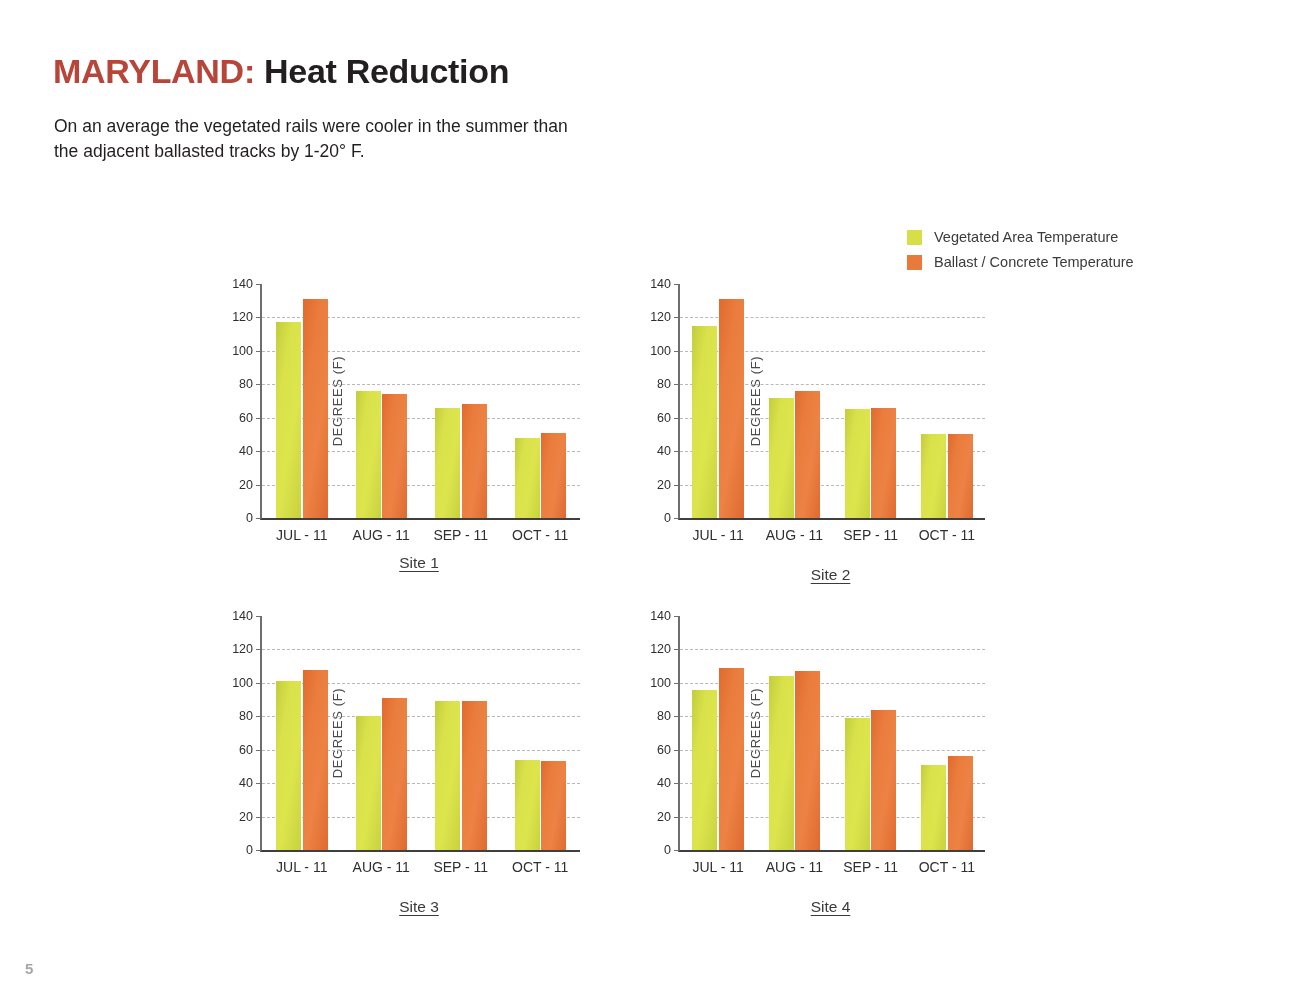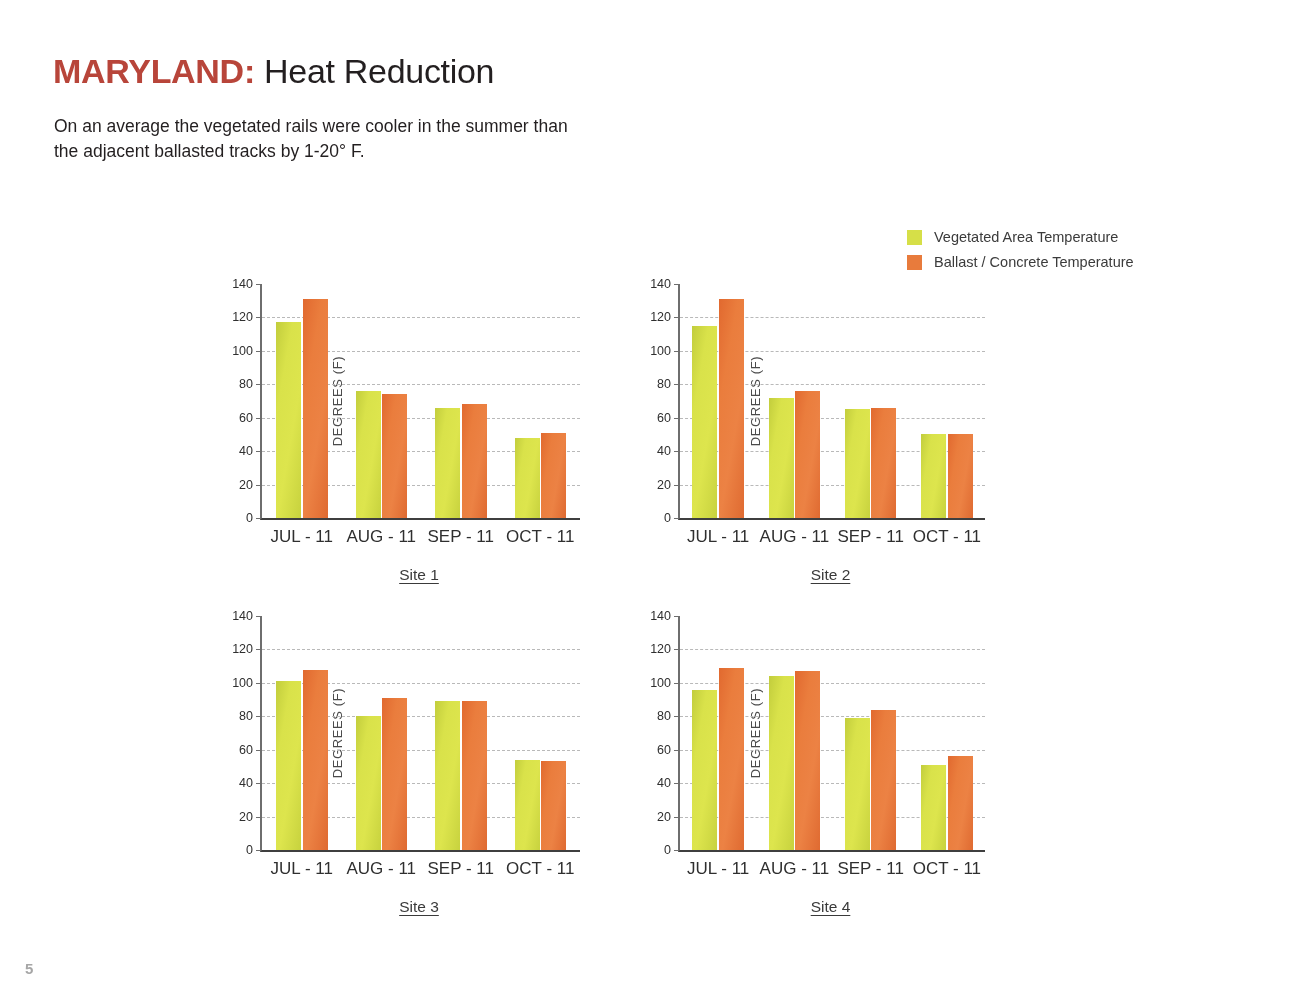--- a/index.html
+++ b/index.html
@@ -12,21 +12,21 @@
     overflow:hidden;
   }
 
   
   #page-title{
     position:absolute; left:53px; top:52px;
     font-size:34px; font-weight:700; letter-spacing:-0.3px;
     white-space:nowrap;
   }
   #page-title .kicker{ color:#b8453a; font-weight:700; }
-  #page-title .rest{ color:#231f20; font-weight:400; }
+  #page-title .rest{ color:#231f20; font-weight:700; }
 
   #intro{
     position:absolute; left:54px; top:114px;
     width:540px;
     font-size:17.5px; line-height:25px; color:#231f20;
   }
 
   
   #legend{
     position:absolute; left:907px; top:229px;
@@ -89,21 +89,21 @@
   .bar.veg{
     background:linear-gradient(100deg,#c2cd3c 0%,#d9e24a 28%,#dde54d 60%,#c7d23e 100%);
   }
   .bar.bal{
     background:linear-gradient(100deg,#e1692f 0%,#ea7d3d 30%,#ec8244 62%,#df6a31 100%);
   }
 
   .x-label{
     position:absolute;
     transform:translateX(-50%);
-    font-size:17px; color:#2f2f2f; white-space:nowrap;
+    font-size:14px; color:#2f2f2f; white-space:nowrap;
   }
 
   .site-caption{
     position:absolute;
     transform:translateX(-50%);
     font-size:15.5px; color:#3a3a3a;
     text-decoration:underline;
     text-underline-offset:3px;
     white-space:nowrap;
   }
@@ -169,21 +169,21 @@
         <div class="bar veg" style="left: 93.5px; width: 25px; height: 127.029px;"></div>
         <div class="bar bal" style="left: 120px; width: 25px; height: 123.686px;"></div>
         <div class="x-label" style="left: 119.25px; top: 243px;">AUG - 11</div>
         <div class="bar veg" style="left: 173px; width: 25px; height: 110.314px;"></div>
         <div class="bar bal" style="left: 199.5px; width: 25px; height: 113.657px;"></div>
         <div class="x-label" style="left: 198.75px; top: 243px;">SEP - 11</div>
         <div class="bar veg" style="left: 252.5px; width: 25px; height: 80.2286px;"></div>
         <div class="bar bal" style="left: 279px; width: 25px; height: 85.2429px;"></div>
         <div class="x-label" style="left: 278.25px; top: 243px;">OCT - 11</div>
       </div>
-      <div class="site-caption" style="left: 197px; top: 282px;">Site 1</div>
+      <div class="site-caption" style="left: 197px; top: 270px;">Site 1</div>
     </div>
 </div>
 <div class="chart-block" id="chart-2">
   <div class="chart-inner">
       <div class="y-axis-title" style="height: 234px; width: 234px; transform: rotate(-90deg) translate(-234px, 0px);">DEGREES (F)</div>
       <div class="plot" style="width: 305px; height: 234px;">
         <div class="tick-mark" style="top: 234px;"></div>
         <div class="y-label" style="top: 234px;">0</div>
         <div class="gridline" style="top: 200.571px; width: 305px;"></div>
         <div class="tick-mark" style="top: 200.571px;"></div>

